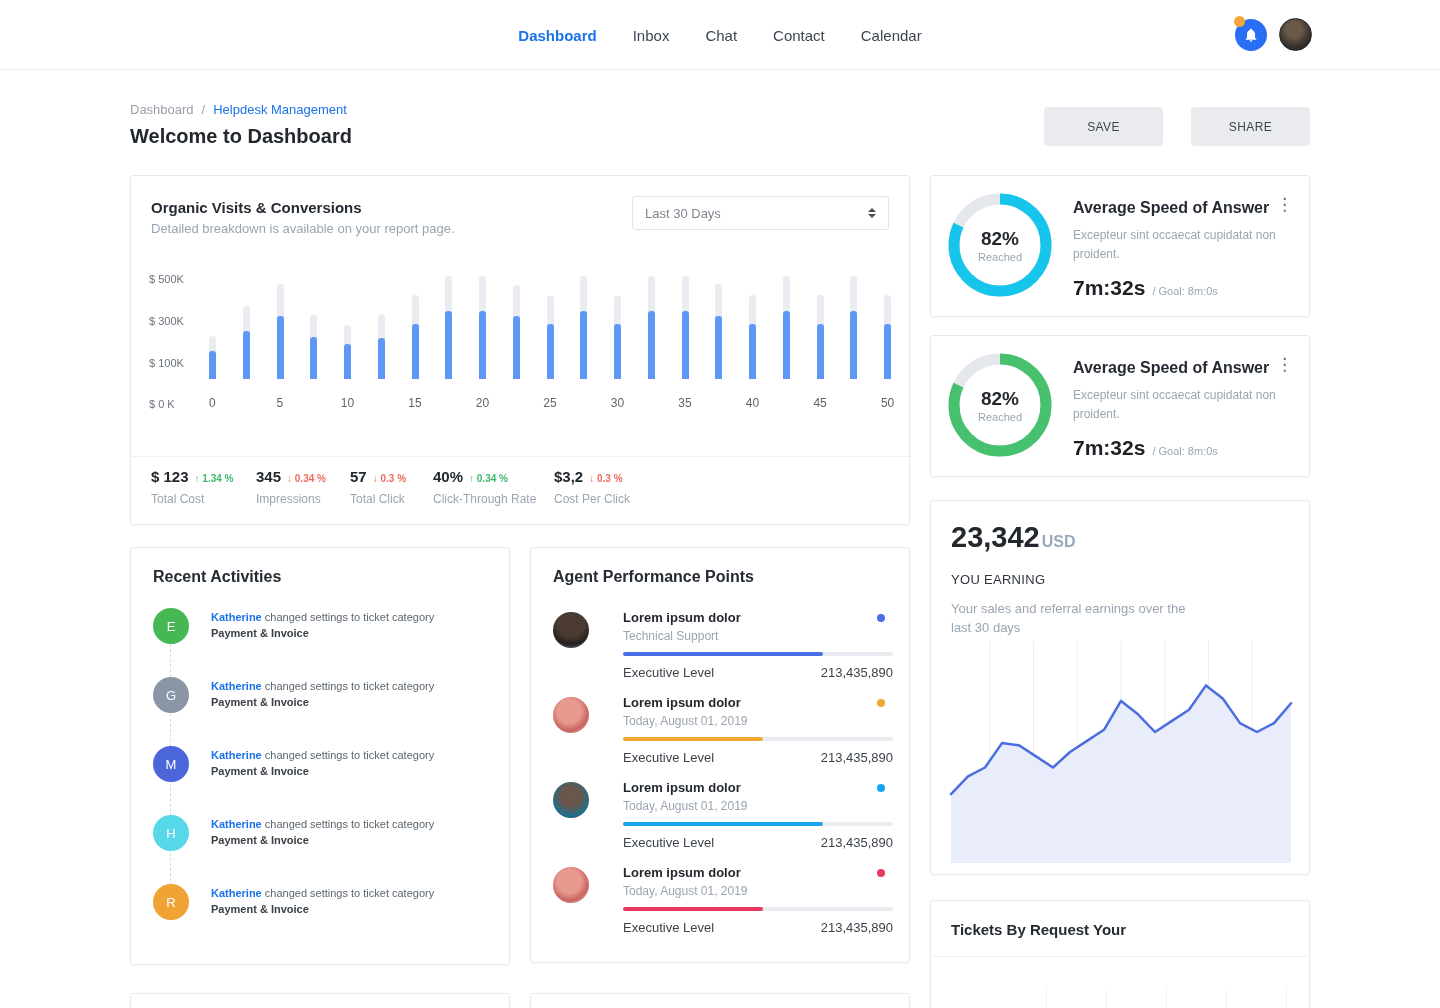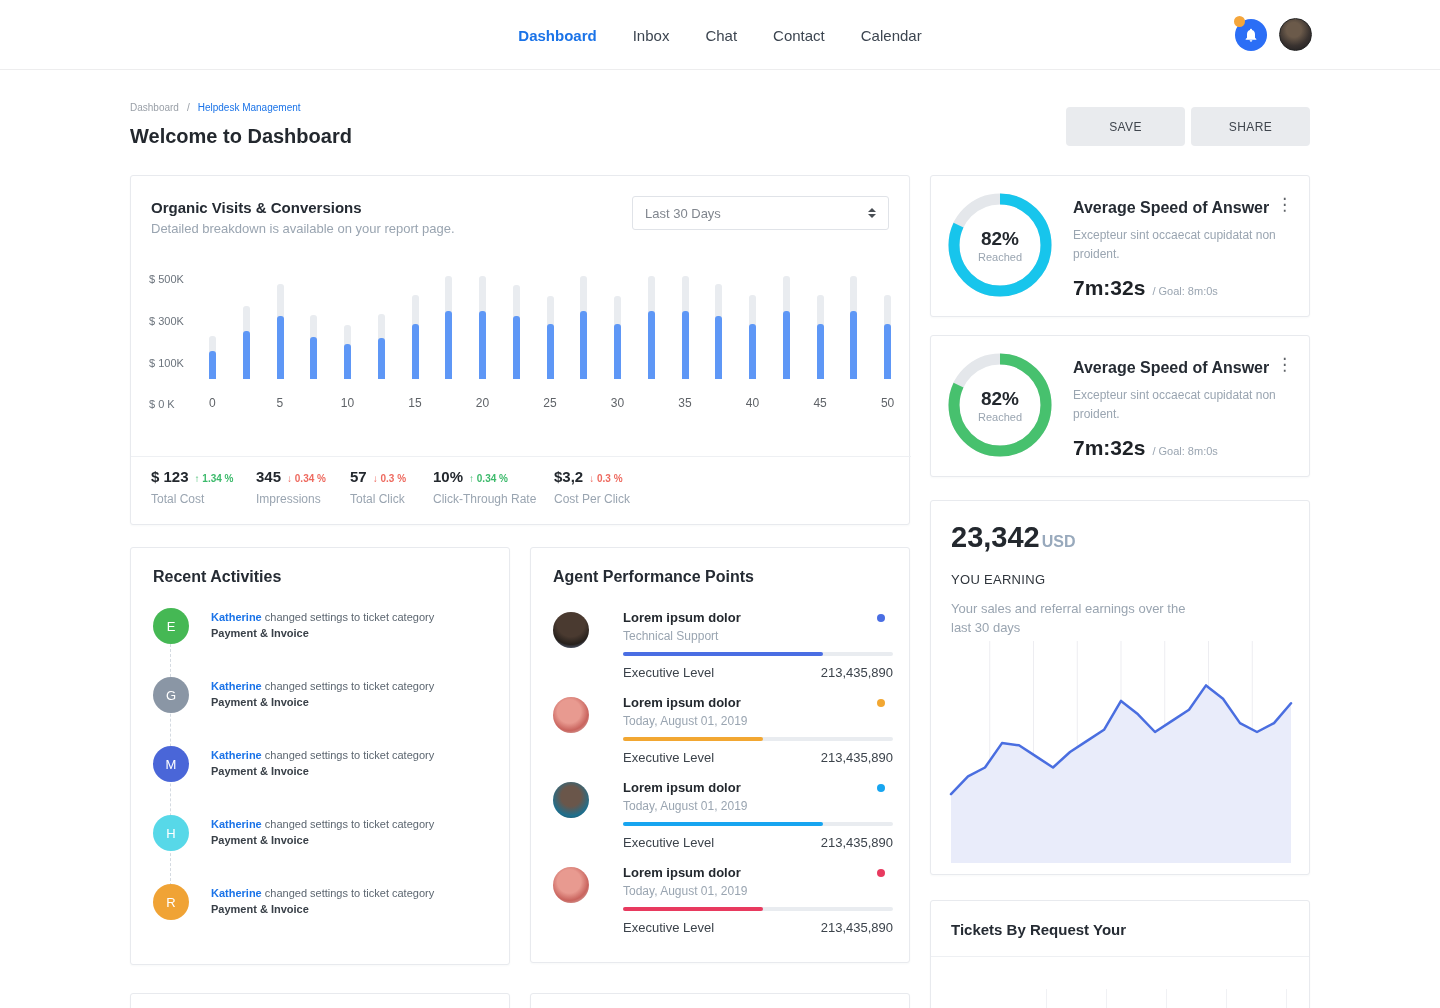--- a/index.html
+++ b/index.html
@@ -15,25 +15,25 @@
   .nav a.active { color:#1a73e8; font-weight:700; }
   .notif { position:absolute; left:1235px; top:19px; width:32px; height:32px; border-radius:50%;
     background:#2b6ef6; display:flex; align-items:center; justify-content:center; cursor:pointer; }
   .notif .dot { position:absolute; left:-1px; top:-3px; width:11px; height:11px; border-radius:50%;
     background:#f5a63b; }
   .user-avatar { position:absolute; left:1279px; top:18px; width:33px; height:33px; border-radius:50%;
     background:radial-gradient(circle at 45% 35%, #6b5a4a 0 28%, #3a3330 60%, #17181c 100%);
     border:1px solid #222; cursor:pointer; }
 
   
-  .crumbs { position:absolute; left:130px; top:102px; font-size:10px; color:#9aa0a8; }
+  .crumbs { position:absolute; left:130px; top:102px; font-size:13px; color:#9aa0a8; }
   .crumbs .link { color:#1a73e8; cursor:pointer; }
   .crumbs .sep { margin:0 8px; color:#9aa0a8; }
   .page-title { position:absolute; left:130px; top:125px; font-size:20px; font-weight:700; color:#23282e; }
-  .actions { position:absolute; top:107px; left:890px; width:420px; display:flex; gap:6px; justify-content:flex-end; }
+  .actions { position:absolute; top:107px; left:890px; width:420px; display:flex; gap:28px; justify-content:flex-end; }
   .btn-gray { width:119px; height:39px; background:#e9ebee; border:none; border-radius:4px;
     font-size:12px; color:#3f454d; letter-spacing:.4px; cursor:pointer; font-family:inherit; }
   .btn-blue { width:160px; height:40px; background:#1a73e8; border:none; border-radius:4px;
     font-size:13px; font-weight:700; color:#fff; letter-spacing:.2px; cursor:pointer; font-family:inherit; }
 
   
   .card { position:absolute; background:#fff; border:1px solid #e8eaee; border-radius:3px;
     box-shadow:0 1px 2px rgba(40,50,60,.03); }
 
   
@@ -299,21 +299,21 @@
       </div>
       <div class="stat" style="left: 219px;">
         <div class="row1">
           <span class="v">57</span>
           <span class="d down"><i style="font-style:normal">↓</i> <b style="font-weight:700">0.3 %</b></span>
         </div>
         <div class="lbl">Total Click</div>
       </div>
       <div class="stat" style="left: 302px;">
         <div class="row1">
-          <span class="v">10%</span>
+          <span class="v">40%</span>
           <span class="d up"><i style="font-style:normal">↑</i> <b style="font-weight:700">0.34 %</b></span>
         </div>
         <div class="lbl">Click-Through Rate</div>
       </div>
       <div class="stat" style="left: 423px;">
         <div class="row1">
           <span class="v">$3,2</span>
           <span class="d down"><i style="font-style:normal">↓</i> <b style="font-weight:700">0.3 %</b></span>
         </div>
         <div class="lbl">Cost Per Click</div>

